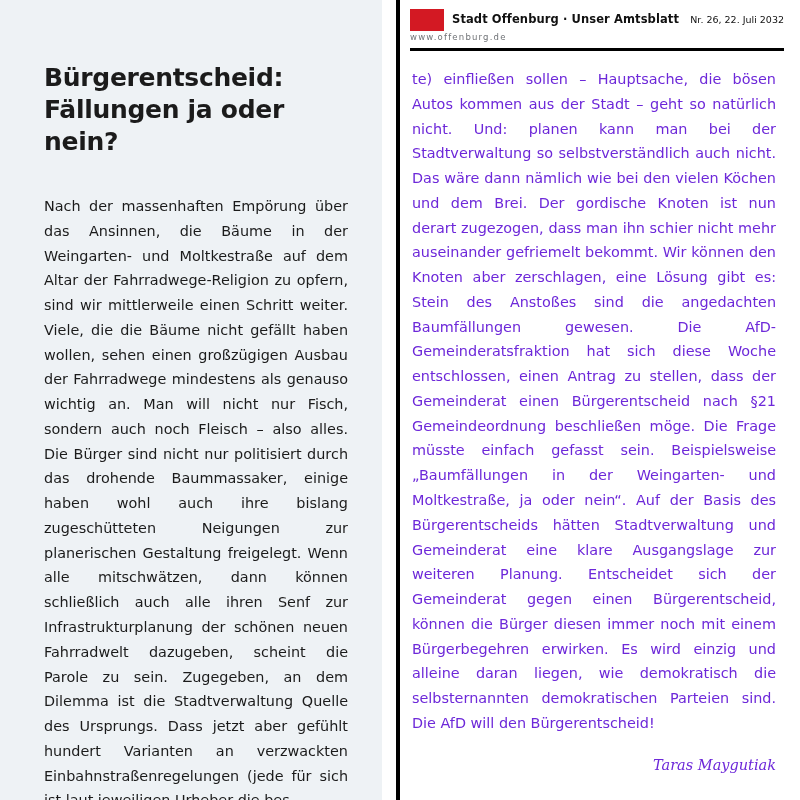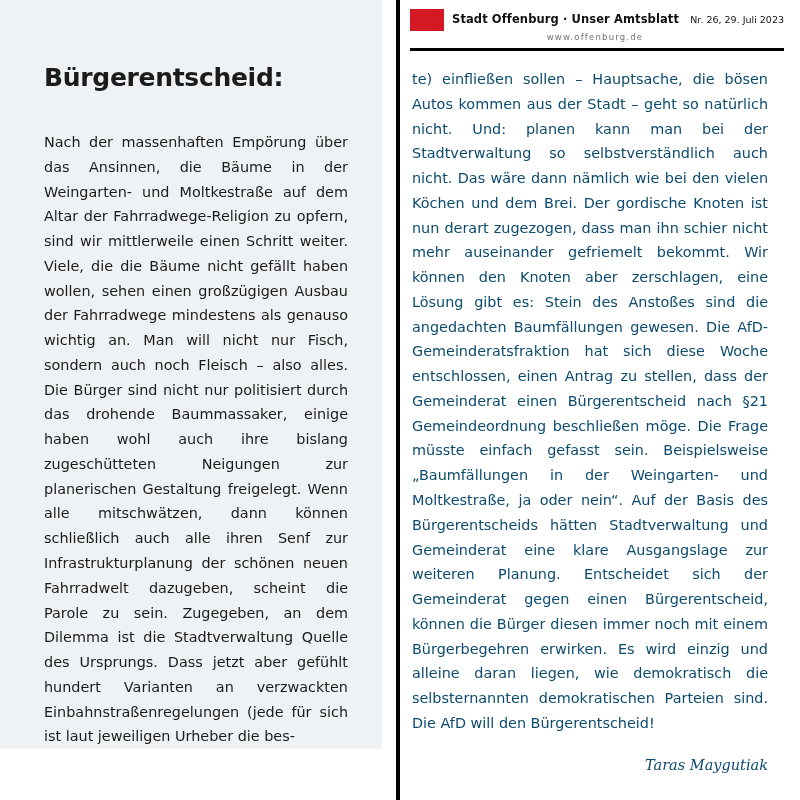--- a/index.html
+++ b/index.html
@@ -141,41 +141,41 @@
     font-family: "DejaVu Sans", sans-serif;
     font-weight: bold;
     font-size: 53px;
     line-height: 0.96;
     color: #6f7276;
     letter-spacing: -1.2px;
     margin-top: 2px;
     margin-left: 2px;
   }
   .mast-url {
-    text-align: center;
+    text-align: left;
     font-family: "DejaVu Sans", sans-serif;
     font-size: 8.5px;
     color: #6f7276;
     letter-spacing: 1.2px;
     margin-top: 1px;
     padding-right: 4px;
   }
   .mast-rule {
     height: 3px;
     background: #000000;
     margin: 6px 0 0 0;
   }
   .right-body {
     flex: 1;
-    padding: 12px 32px 8px 12px;
+    padding: 12px 24px 8px 12px;
     box-sizing: border-box;
     font-family: "DejaVu Sans", sans-serif;
     font-size: 14.4px;
     line-height: 1.72;
-    color: #0c4a6e;
+    color: #6d28d9;
     text-align: justify;
   }
   .right-body p { margin: 0; }
   .byline {
     text-align: right;
     font-style: italic;
     font-family: "DejaVu Serif", serif;
     font-size: 14.5px;
     margin-top: 17px;
   }
@@ -195,36 +195,37 @@
           <text x="105" y="58" text-anchor="middle" font-family="DejaVu Sans, sans-serif" font-size="52" font-weight="bold" fill="#009ee0" font-style="italic">AfD</text>
           <path d="M28 66 C 60 84, 140 84, 186 56" stroke="#e3001b" stroke-width="11" fill="none" stroke-linecap="round"></path>
           <path d="M186 40 L 200 60 L 176 64 Z" fill="#e3001b"></path>
         </svg>
       </div>
     </div>
 
     <div class="left-body">
       <h1 class="headline">
         <span>Bürgerentscheid:</span>
+        <span class="l2">Fällungen ja oder nein?</span>
       </h1>
       <div class="body-text">
         <p>Nach der massenhaften Empörung über das Ansinnen, die Bäume in der Weingarten- und Moltkestraße auf dem Altar der Fahrradwege-Religion zu opfern, sind wir mittlerweile einen Schritt weiter. Viele, die die Bäume nicht gefällt haben wollen, sehen einen großzügigen Ausbau der Fahrradwege mindestens als genauso wichtig an. Man will nicht nur Fisch, sondern auch noch Fleisch – also alles. Die Bürger sind nicht nur politisiert durch das drohende Baummassaker, einige haben wohl auch ihre bislang zugeschütteten Neigungen zur planerischen Gestaltung freigelegt. Wenn alle mitschwätzen, dann können schließlich auch alle ihren Senf zur Infrastrukturplanung der schönen neuen Fahrradwelt dazugeben, scheint die Parole zu sein. Zugegeben, an dem Dilemma ist die Stadtverwaltung Quelle des Ursprungs. Dass jetzt aber gefühlt hundert Varianten an verzwackten Einbahnstraßenregelungen (jede für sich ist laut jeweiligen Urheber die bes-</p>
       </div>
     </div>
   </div>
 
   <div class="gap-white"></div>
   <div class="divider"></div>
 
   <div class="right-col">
     <div class="masthead">
       <div class="masthead-top">
         <div class="red-block"></div>
         <div class="mast-line">Stadt Offenburg · Unser Amtsblatt</div>
-        <div class="mast-issue">Nr. 26, 29. Juli 2023</div>
+        <div class="mast-issue">Nr. 26, 22. Juli 2032</div>
       </div>
       <div class="mast-url">www.offenburg.de</div>
       <div class="mast-rule"></div>
     </div>
 
     <div class="right-body">
       <p>te) einfließen sollen – Hauptsache, die bösen Autos kommen aus der Stadt – geht so natürlich nicht. Und: planen kann man bei der Stadtverwaltung so selbstverständlich auch nicht. Das wäre dann nämlich wie bei den vielen Köchen und dem Brei. Der gordische Knoten ist nun derart zugezogen, dass man ihn schier nicht mehr auseinander gefriemelt bekommt. Wir können den Knoten aber zerschlagen, eine Lösung gibt es: Stein des Anstoßes sind die angedachten Baumfällungen gewesen. Die AfD-Gemeinderatsfraktion hat sich diese Woche entschlossen, einen Antrag zu stellen, dass der Gemeinderat einen Bürgerentscheid nach §21 Gemeindeordnung beschließen möge. Die Frage müsste einfach gefasst sein. Beispielsweise „Baumfällungen in der Weingarten- und Moltkestraße, ja oder nein“. Auf der Basis des Bürgerentscheids hätten Stadtverwaltung und Gemeinderat eine klare Ausgangslage zur weiteren Planung. Entscheidet sich der Gemeinderat gegen einen Bürgerentscheid, können die Bürger diesen immer noch mit einem Bürgerbegehren erwirken. Es wird einzig und alleine daran liegen, wie demokratisch die selbsternannten demokratischen Parteien sind. Die AfD will den Bürgerentscheid!</p>
       <div class="byline">Taras Maygutiak</div>
     </div>
   </div>

